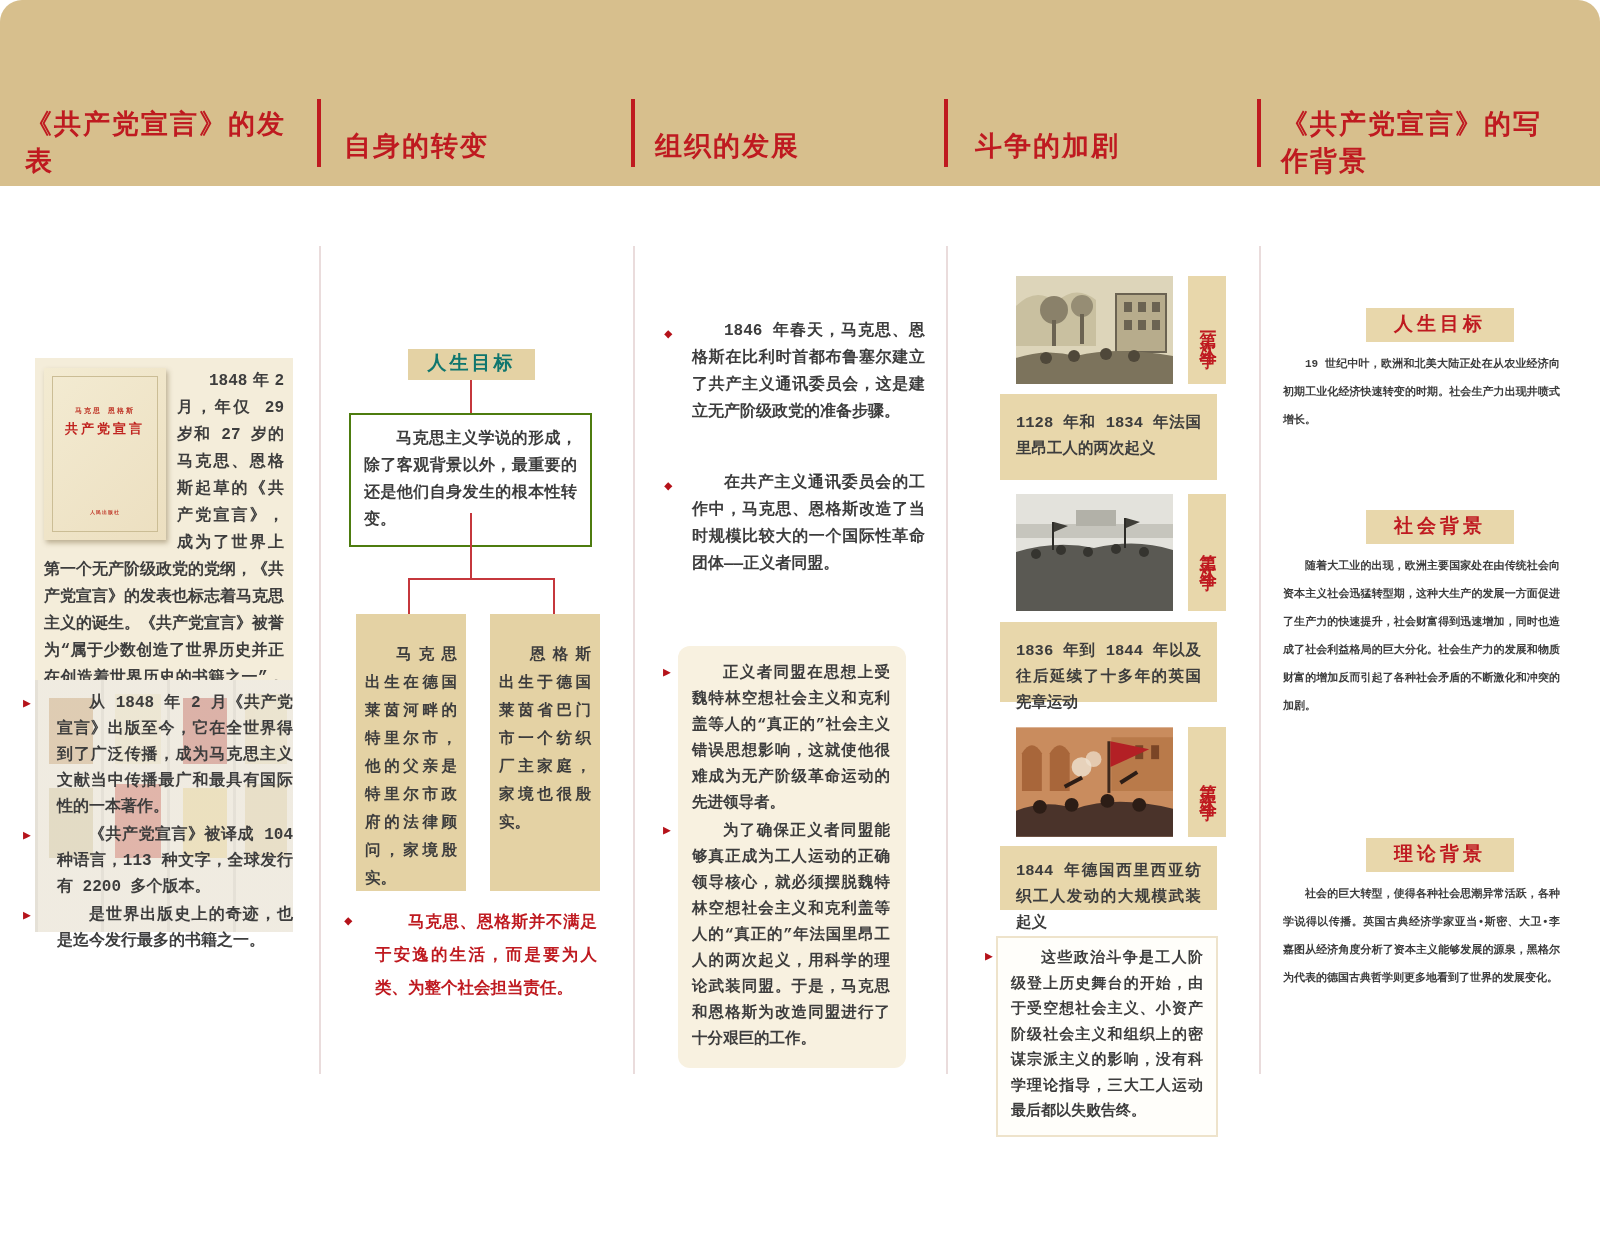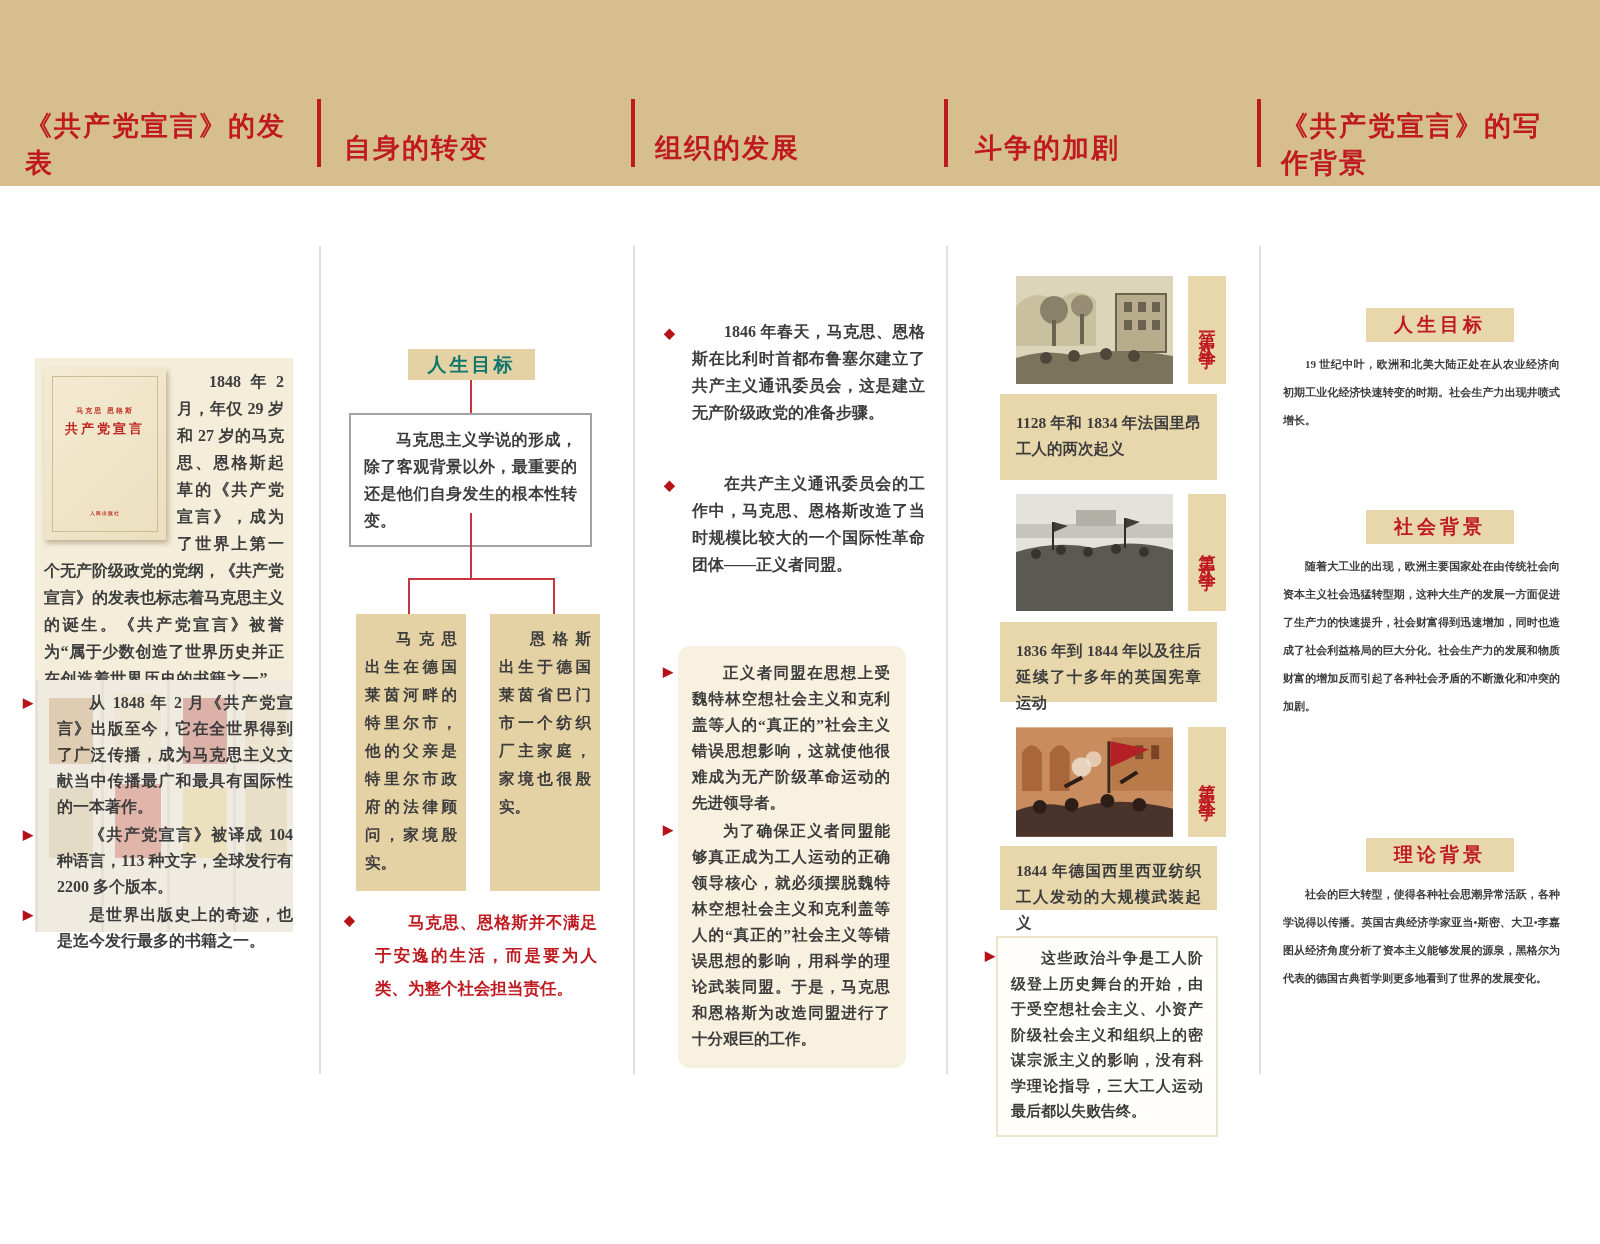--- a/index.html
+++ b/index.html
@@ -1,17 +1,17 @@
 <!DOCTYPE html>
 <html><head>
 <meta charset="utf-8">
 <style>
   html,body{margin:0;padding:0;background:#ffffff;}
   .page{position:relative;width:1600px;height:1244px;background:#ffffff;overflow:hidden;
-        font-family:Liberation Serif, serif;font-weight:bold;color:#3d3d3d;}
+        font-family:Liberation Mono, monospace;font-weight:bold;color:#3d3d3d;border-radius:22px;}
 
   
   .header{position:absolute;left:0;top:0;width:1600px;height:186px;background:#d7bf8d;}
   .htitle{position:absolute;margin:0;color:#bf1a20;font-size:27px;line-height:37px;letter-spacing:2px;font-weight:bold;}
   .t1{left:25px;top:108px;width:262px;}
   .t2{left:344px;top:130px;width:270px;}
   .t3{left:655px;top:130px;width:270px;}
   .t4{left:975px;top:130px;width:260px;}
   .t5{left:1281px;top:108px;width:262px;}
   .hbar{position:absolute;top:99px;width:4px;height:68px;background:#bf1a20;}
@@ -50,24 +50,24 @@
   
   .goalbox{position:absolute;left:408px;top:349px;width:127px;height:31px;background:#e4d2a4;
            color:#0f766e;font-size:19px;letter-spacing:3px;text-align:center;line-height:31px;}
   .cline{position:absolute;background:#c5373c;}
   .lv1{left:470px;top:380px;width:2px;height:33px;}
   .lv2{left:470px;top:513px;width:2px;height:65px;}
   .lh1{left:408px;top:578px;width:147px;height:2px;}
   .lv3{left:408px;top:578px;width:2px;height:36px;}
   .lv4{left:553px;top:578px;width:2px;height:36px;}
   .mainbox{position:absolute;left:349px;top:413px;width:243px;box-sizing:border-box;
-           background:#ffffff;border:2px solid #a3a3a3;padding:11px 13px;}
+           background:#ffffff;border:2px solid #4d7c0f;padding:11px 13px;}
   .mainbox .para{font-size:16px;line-height:27px;}
   .personbox{position:absolute;top:614px;width:110px;height:277px;box-sizing:border-box;
-             background:#e4d2a4;padding:11px 9px;}
+             background:#e4d2a4;padding:27px 9px;}
   .pb-marx{left:356px;} .pb-engels{left:490px;}
   .personbox .para{font-size:15.5px;line-height:28px;}
   .c2-concl{position:absolute;left:375px;top:906px;width:222px;}
   .c2-concl .mk{left:-31px;top:6px;}
   .c2-concl .para{color:#bf1a20;font-size:16.5px;line-height:33px;}
 
   
   .c3-bullet{position:absolute;left:692px;width:233px;}
   .c3-b1{top:318px;} .c3-b2{top:470px;}
   .c3-bullet .mk{left:-28px;top:7px;}
@@ -185,21 +185,21 @@
     <span class="mk dia">◆</span>
     <p class="para">在共产主义通讯委员会的工作中，马克思、恩格斯改造了当时规模比较大的一个国际性革命团体——正义者同盟。</p>
   </div>
   <div class="c3-box">
     <div class="c3-item">
       <span class="mk tri">▶</span>
       <p class="para">正义者同盟在思想上受魏特林空想社会主义和克利盖等人的“真正的”社会主义错误思想影响，这就使他很难成为无产阶级革命运动的先进领导者。</p>
     </div>
     <div class="c3-item">
       <span class="mk tri">▶</span>
-      <p class="para">为了确保正义者同盟能够真正成为工人运动的正确领导核心，就必须摆脱魏特林空想社会主义和克利盖等人的“真正的”社会主义等错误思想的影响，用科学的理论武装同盟。于是，马克思和恩格斯为改造同盟进行了十分艰巨的工作。</p>
+      <p class="para">为了确保正义者同盟能够真正成为工人运动的正确领导核心，就必须摆脱魏特林空想社会主义和克利盖等人的“真正的”年法国里昂工人的两次起义，用科学的理论武装同盟。于是，马克思和恩格斯为改造同盟进行了十分艰巨的工作。</p>
     </div>
   </div>
 
   <svg class="s-img" style="top:276px;height:108px;" viewBox="0 0 157 108">
     <rect width="157" height="108" fill="#ddd5ba"></rect>
     <rect x="100" y="18" width="50" height="58" fill="#b7ac8c" stroke="#6b6352" stroke-width="2"></rect>
     <rect x="108" y="26" width="8" height="10" fill="#6b6352"></rect>
       <rect x="122" y="26" width="8" height="10" fill="#6b6352"></rect>
       <rect x="136" y="26" width="8" height="10" fill="#6b6352"></rect>
     <rect x="108" y="44" width="8" height="10" fill="#6b6352"></rect>

